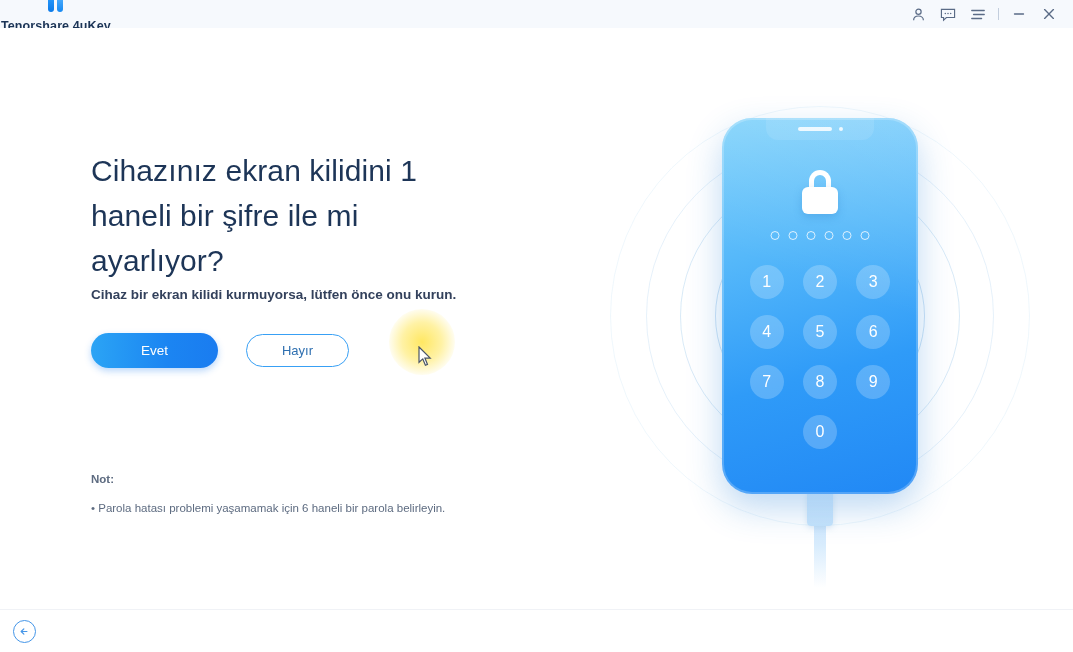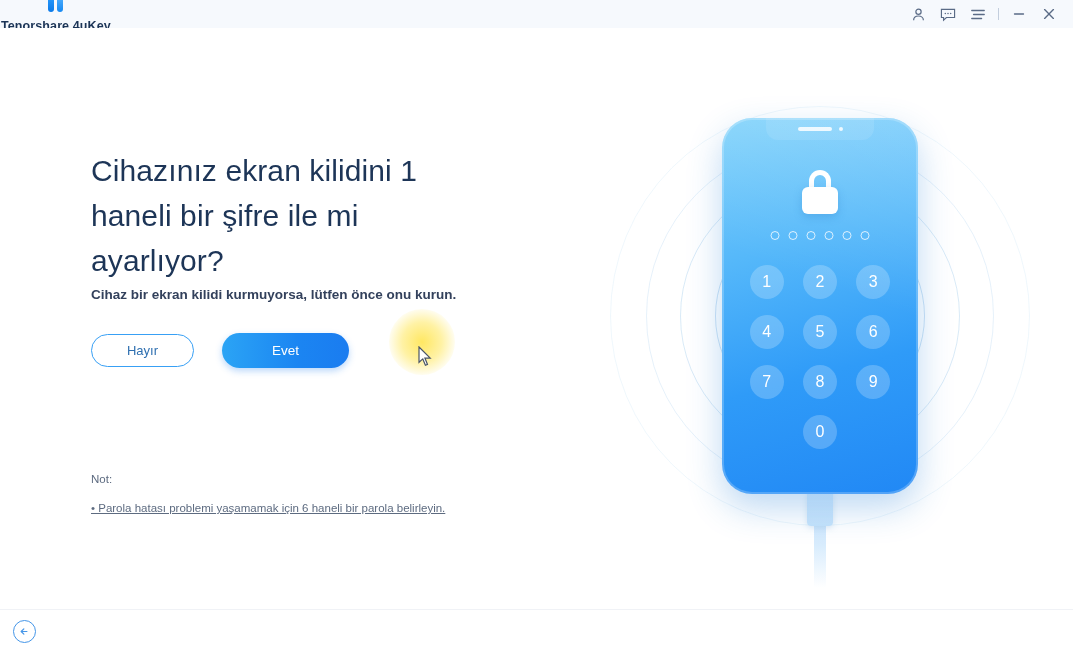--- a/index.html
+++ b/index.html
@@ -157,29 +157,28 @@
   }
 
   #noteblock {
     position: absolute;
     left: 91px;
     top: 445px;
     width: 480px;
   }
   #note-title {
     font-size: 11.5px;
-    font-weight: normal;
+    font-weight: bold;
     color: #5d6b80;
   }
   #note-item {
     margin-top: 15px;
     font-size: 11.5px;
     color: #5d6b80;
     line-height: 16px;
-    text-decoration: underline;
   }
 
   
   #cursor-glow {
     position: absolute;
     left: 389px;
     top: 281px;
     width: 66px;
     height: 66px;
     border-radius: 50%;
@@ -479,22 +478,22 @@
           <div class="key">9</div>
           <div class="key zero">0</div>
         </div>
       </div>
     </div>
 
     <div id="content">
       <h1 id="headline">Cihazınız ekran kilidini 1 haneli bir şifre ile mi ayarlıyor?</h1>
       <p id="subtitle">Cihaz bir ekran kilidi kurmuyorsa, lütfen önce onu kurun.</p>
       <div id="btnrow">
+        <button id="btn-yes">Evet</button>
         <button id="btn-no">Hayır</button>
-        <button id="btn-yes">Evet</button>
       </div>
     </div>
 
     <div id="cursor-glow"></div>
     <div id="cursor">
       <svg width="15" height="21" viewBox="0 0 15 21">
         <path d="M1 1l11.2 11.1H6.9l2.6 6.3-2.1.9-2.6-6.4-3.8 3.4z" fill="#ffffff" stroke="#4a5568" stroke-width="1.2"></path>
       </svg>
     </div>
 

